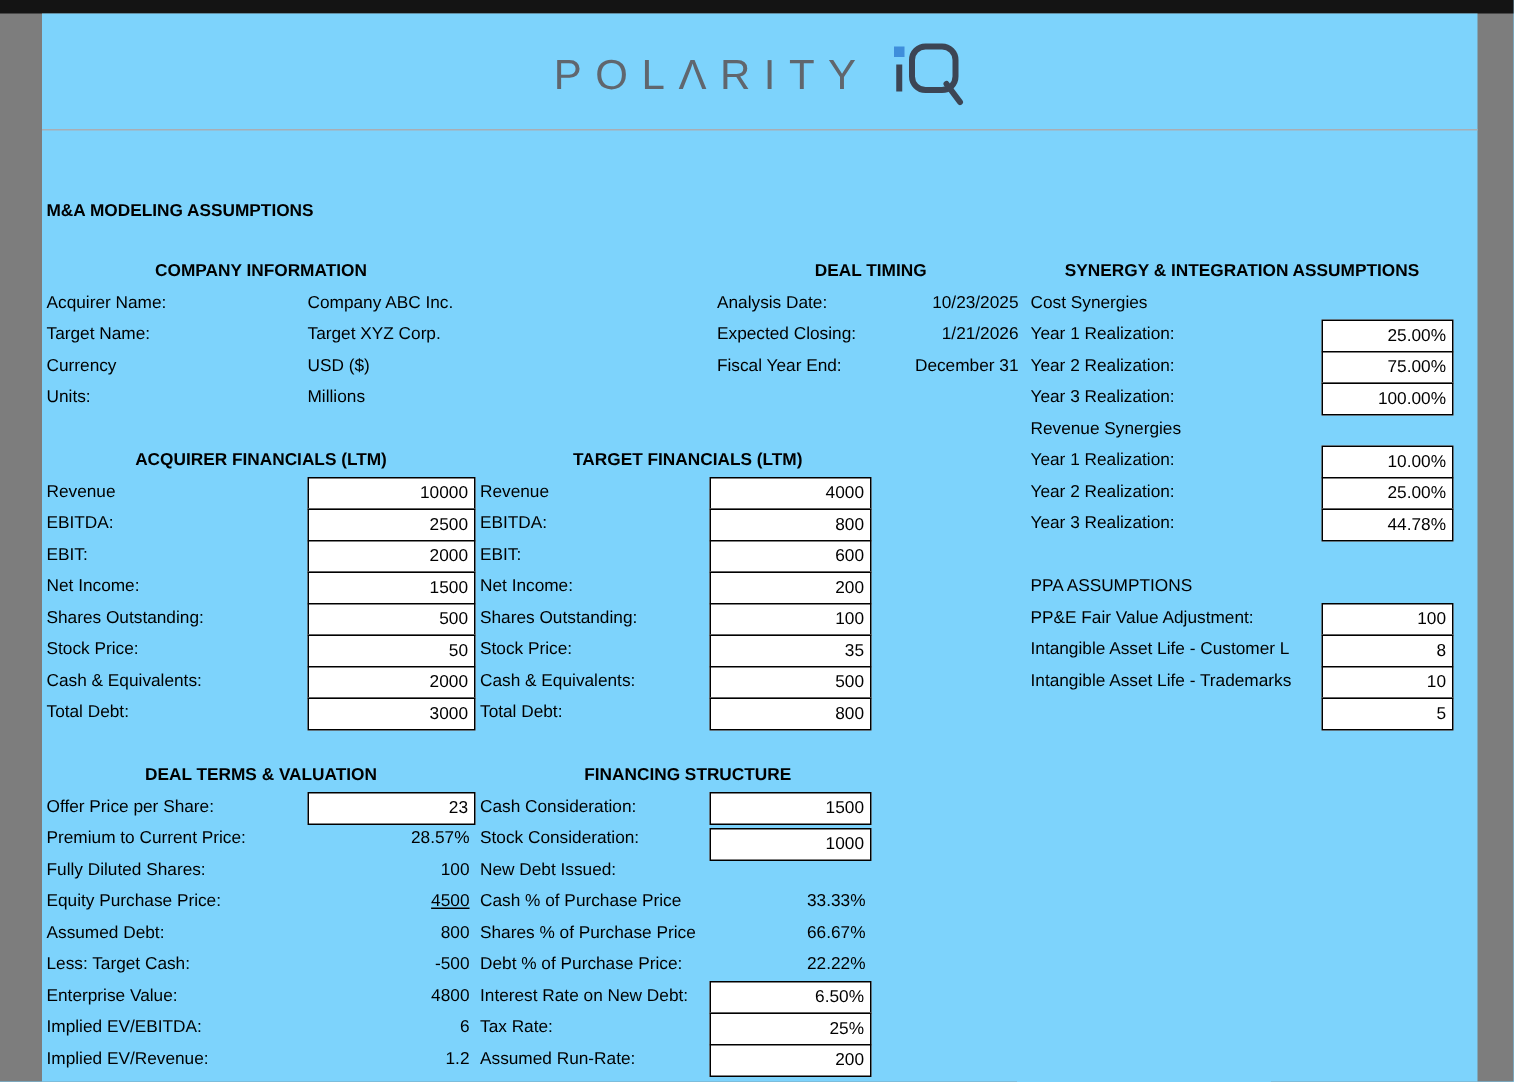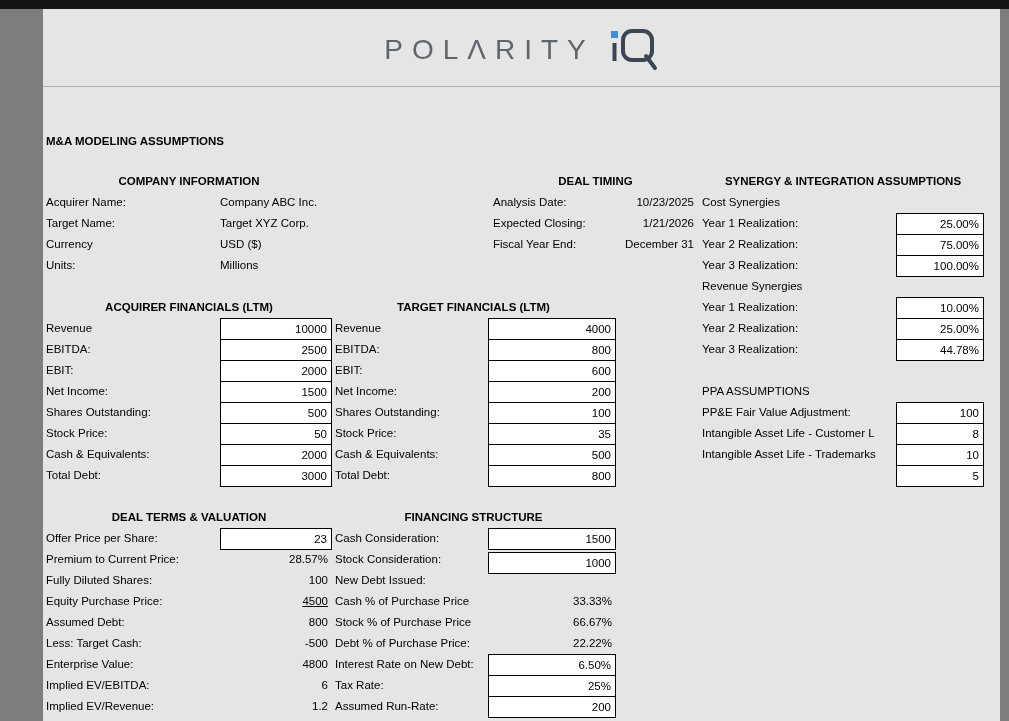--- a/index.html
+++ b/index.html
@@ -1,33 +1,33 @@
 <!DOCTYPE html>
 <html><head>
 <meta charset="utf-8">
 <style>
   * { margin:0; padding:0; box-sizing:border-box; }
   html,body { width:1009px; height:721px; }
   body { position:relative; overflow:hidden; background:#7d7d7d; font-family:"Liberation Sans", sans-serif; }
   .topbar { position:absolute; left:0; top:0; width:1009px; height:9px; background:#141414; }
-  .sheet { position:absolute; left:28px; top:9px; width:957px; height:712px; background:#e5e5e5;margin-left:15px; }
+  .sheet { position:absolute; left:28px; top:9px; width:957px; height:712px; background:#7dd3fc; }
   .logo { position:absolute; top:16px; left:0; right:0; height:50px; display:flex; justify-content:center; align-items:center; gap:14px; }
   .logo .word { font-size:28px; letter-spacing:9px; color:#60666d; font-weight:400; }
   .hr { position:absolute; top:77px; left:0; width:957px; height:1px; background:#a9aeb4; }
   .cell { position:absolute; height:21px; line-height:21px; font-size:11.5px; color:#000; white-space:nowrap; }
   .b { font-weight:bold; }
   .ctr { text-align:center; }
   .rt { text-align:right; padding-right:4px; }
   .clip { overflow:hidden; }
   .box { border:1px solid #000; height:22px; line-height:20px; background:#fff; }
   
   .la { left:3px; }
   .va { left:177px; width:112px; }
   .lb { left:292px; }
-  .vb { left:445px; width:128px; }
+  .vb { left:445px; width:108px; }
   .lt { left:450px; }
   .vt { left:532px; width:123px; }
   .lc { left:659px; width:193px; }
   .vc { left:853px; width:88px; }
   .ha { left:3px; width:286px; }
   .hb { left:292px; width:277px; }
   .ht { left:450px; width:205px; }
   .hc { left:659px; width:282px; }
 </style>
 </head>
@@ -155,21 +155,21 @@
   <div class="cell va rt" style="top:687px;">1.2</div>
 
   <div class="cell lb" style="top:519px;">Cash Consideration:</div>
   <div class="cell vb rt box" style="top:519px;">1500</div>
   <div class="cell lb" style="top:540px;">Stock Consideration:</div>
   <div class="cell vb rt" style="top:540px;">3000</div>
   <div class="cell lb" style="top:561px;">New Debt Issued:</div>
   <div class="cell vb rt box" style="top:543px;">1000</div>
   <div class="cell lb clip" style="top:582px;">Cash % of Purchase Price</div>
   <div class="cell vb rt" style="top:582px;">33.33%</div>
-  <div class="cell lb clip" style="top:603px;">Stock % of Purchase Price</div>
+  <div class="cell lb clip" style="top:603px;">Shares % of Purchase Price</div>
   <div class="cell vb rt" style="top:603px;">66.67%</div>
   <div class="cell lb" style="top:624px;">Debt % of Purchase Price:</div>
   <div class="cell vb rt" style="top:624px;">22.22%</div>
   <div class="cell lb" style="top:645px;">Interest Rate on New Debt:</div>
   <div class="cell vb rt box" style="top:645px;">6.50%</div>
   <div class="cell lb" style="top:666px;">Tax Rate:</div>
   <div class="cell vb rt box" style="top:666px;">25%</div>
   <div class="cell lb" style="top:687px;">Assumed Run-Rate:</div>
   <div class="cell vb rt box" style="top:687px;">200</div>
 

